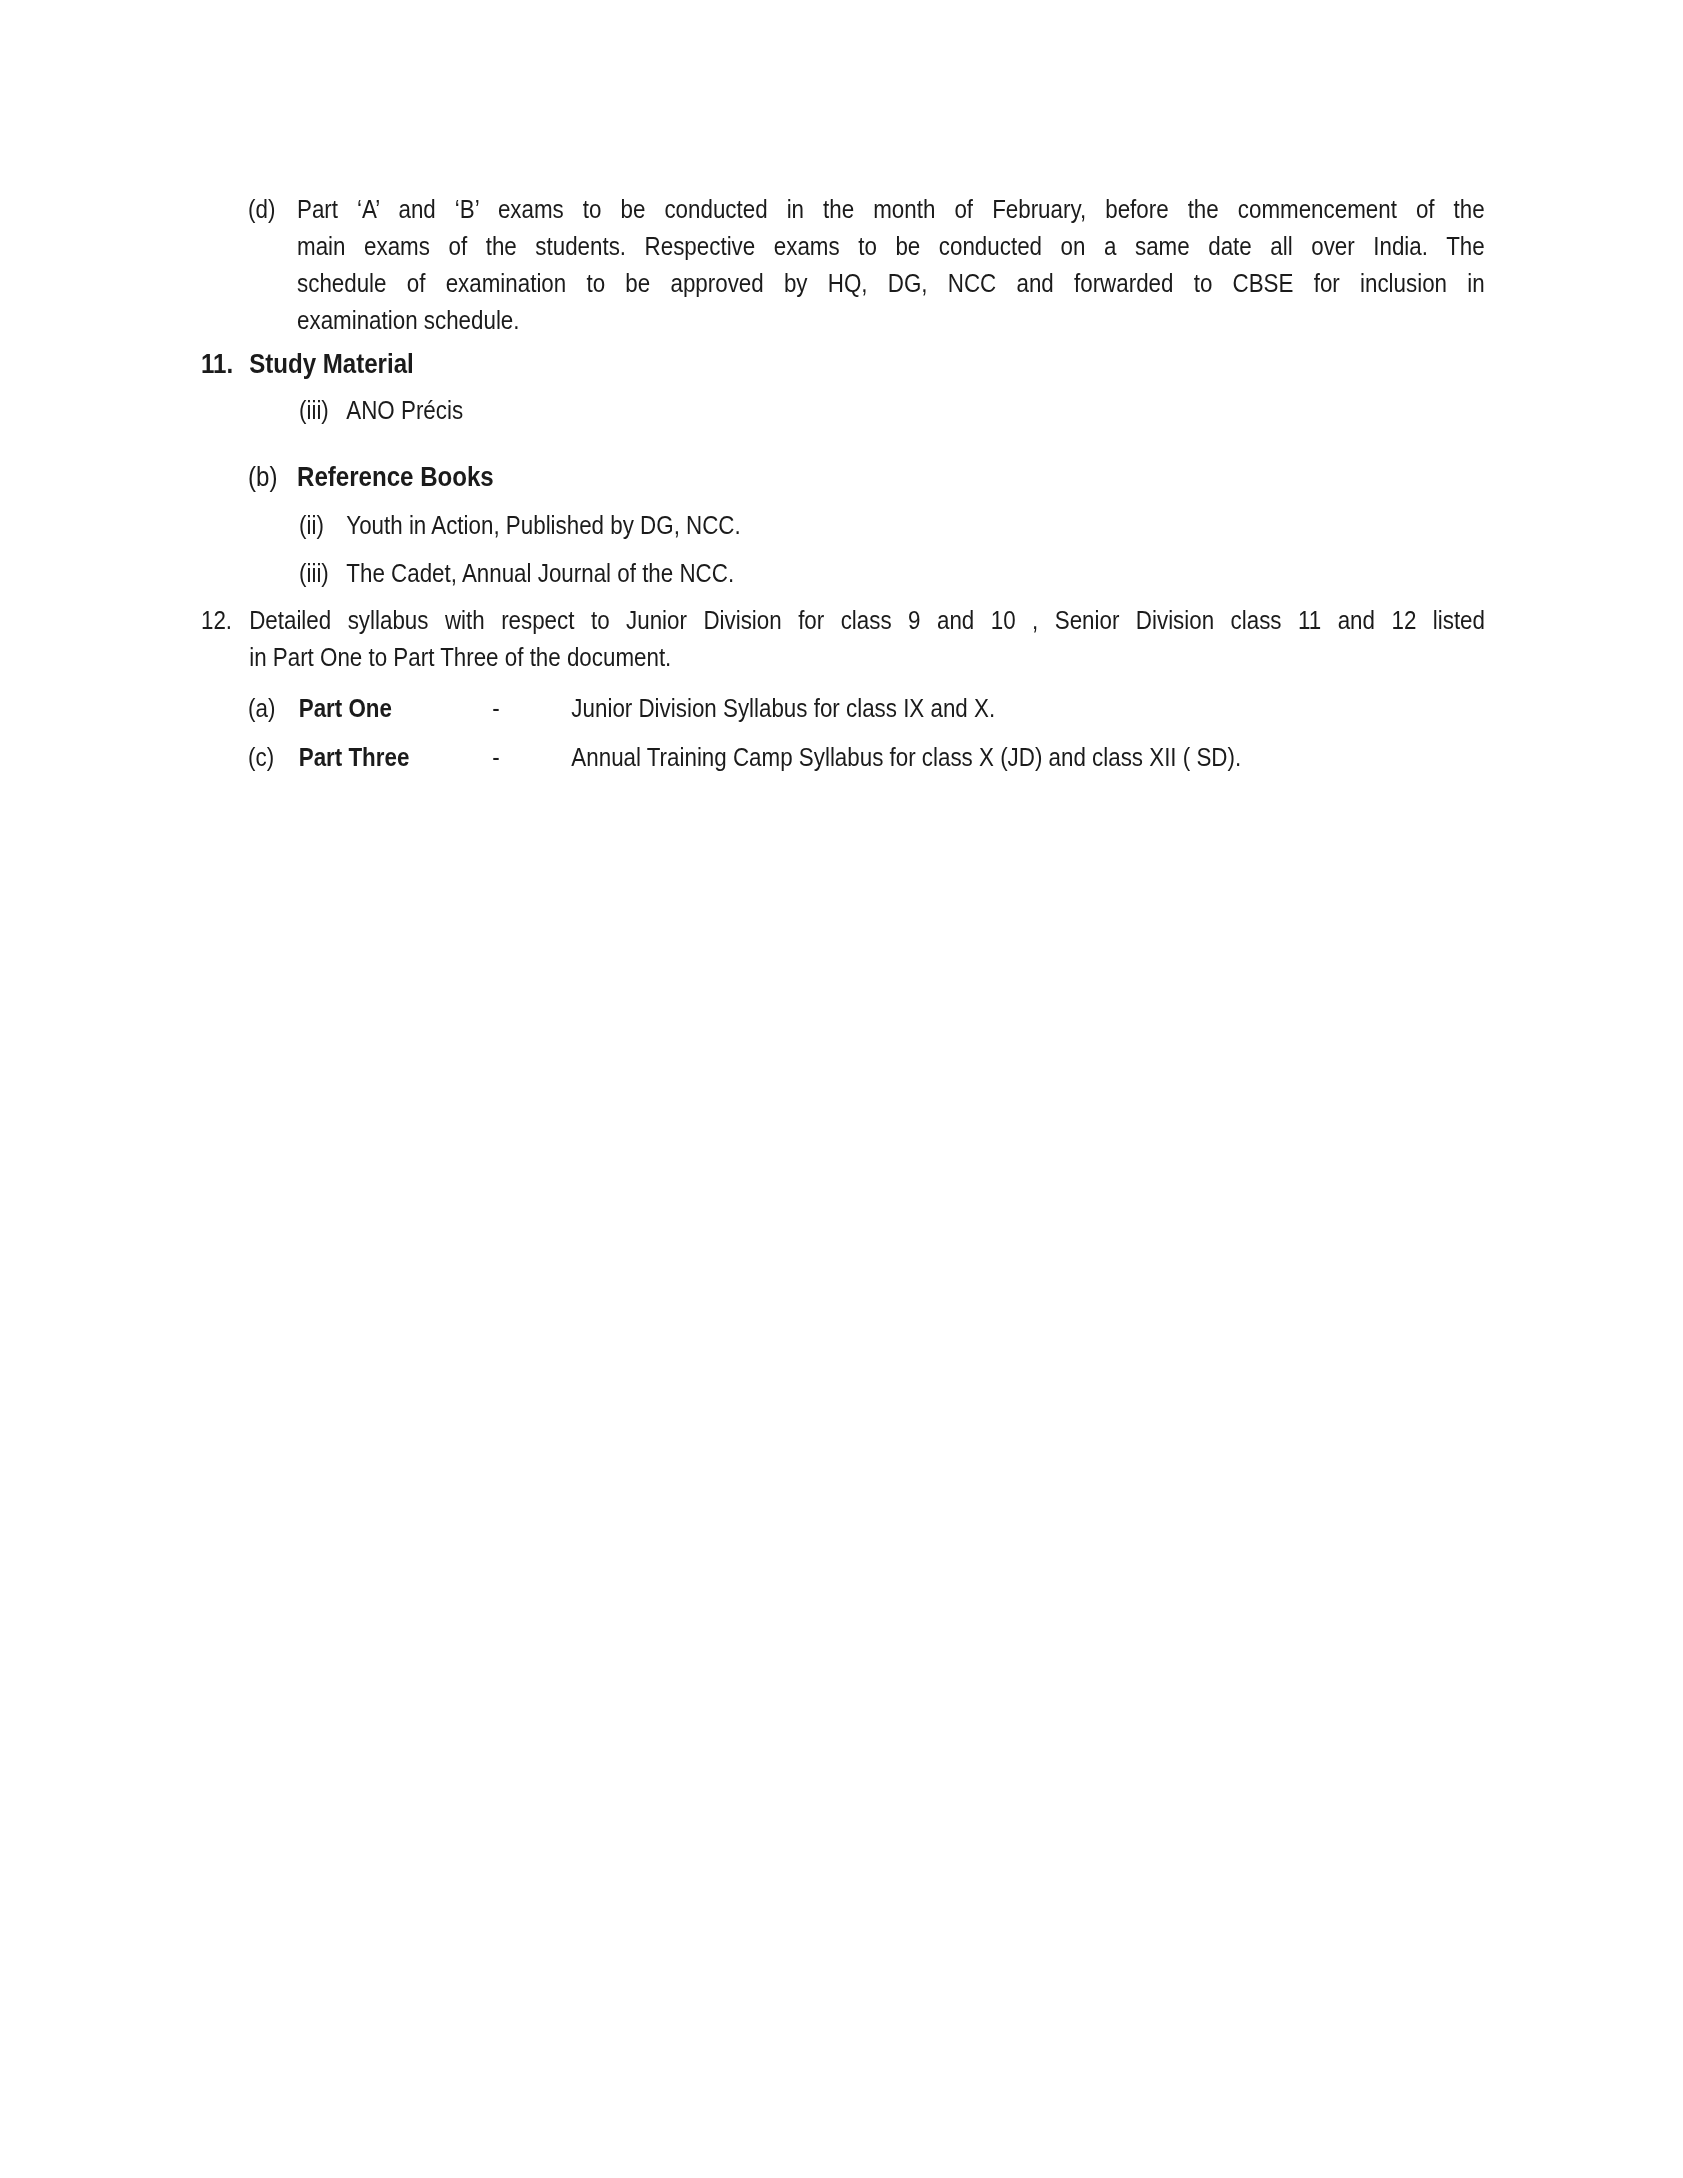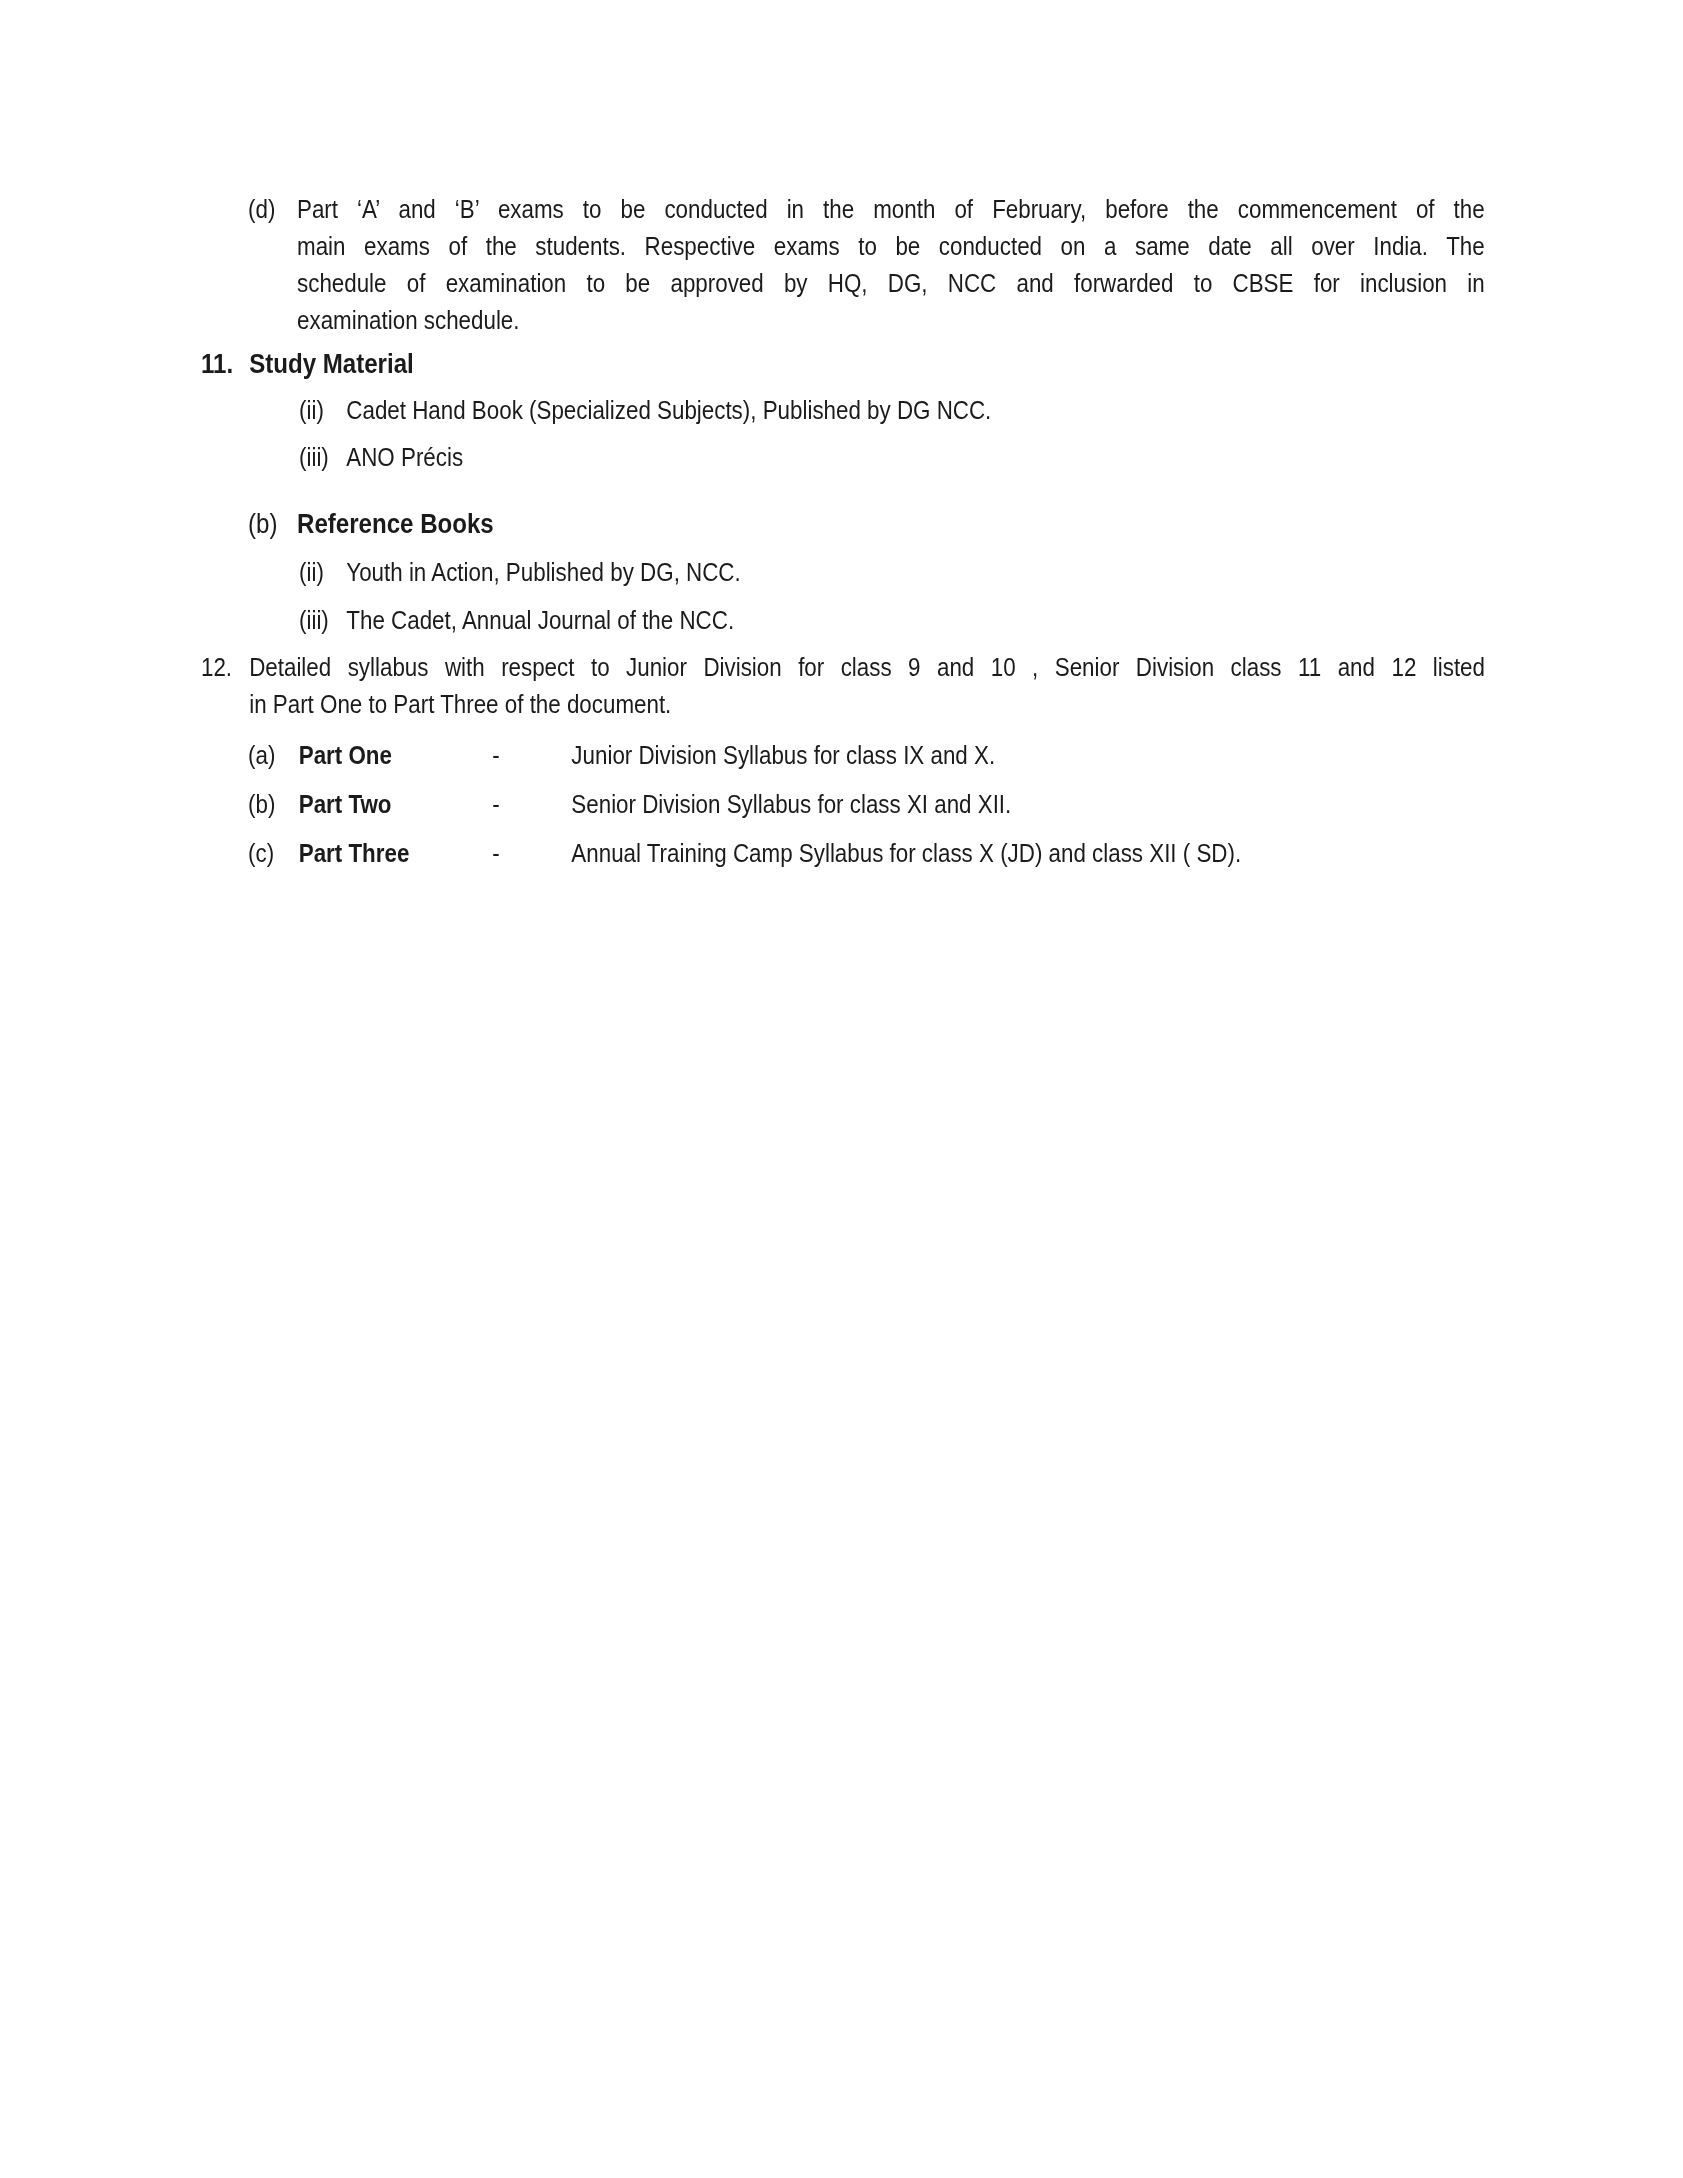--- a/index.html
+++ b/index.html
@@ -93,25 +93,20 @@
 
     <div class="block h11">
       <div class="sx bold hd">
         <span class="num">11.</span><span>Study Material</span>
       </div>
     </div>
 
 
     <div class="block item3 mt10">
       <div class="sx">
-        <span class="lbl3">(ii)</span><span>Cadet Hand Book (Specialized Subjects), Published by DG NCC.</span>
-      </div>
-    </div>
-    <div class="block item3 mt10">
-      <div class="sx">
         <span class="lbl3">(iii)</span><span>ANO Précis</span>
       </div>
     </div>
 
     <div class="block subhead subhead-b">
       <div class="sx hd">
         <span class="lbl2">(b)</span><span class="bold">Reference Books</span>
       </div>
     </div>
 
@@ -137,24 +132,19 @@
       </div>
     </div>
 
     <div class="block part-row mt14">
       <div class="sx">
         <span class="plbl">(a)</span><span class="pname">Part One</span><span class="pdash">-</span><span>Junior Division Syllabus for class IX and X.</span>
       </div>
     </div>
     <div class="block part-row mt12">
       <div class="sx">
-        <span class="plbl">(b)</span><span class="pname">Part Two</span><span class="pdash">-</span><span>Senior Division Syllabus for class XI and XII.</span>
-      </div>
-    </div>
-    <div class="block part-row mt12">
-      <div class="sx">
         <span class="plbl">(c)</span><span class="pname">Part Three</span><span class="pdash">-</span><span>Annual Training Camp Syllabus for class X (JD) and class XII ( SD).</span>
       </div>
     </div>
 
   </div>
 </div>
 
 
 </body></html>

